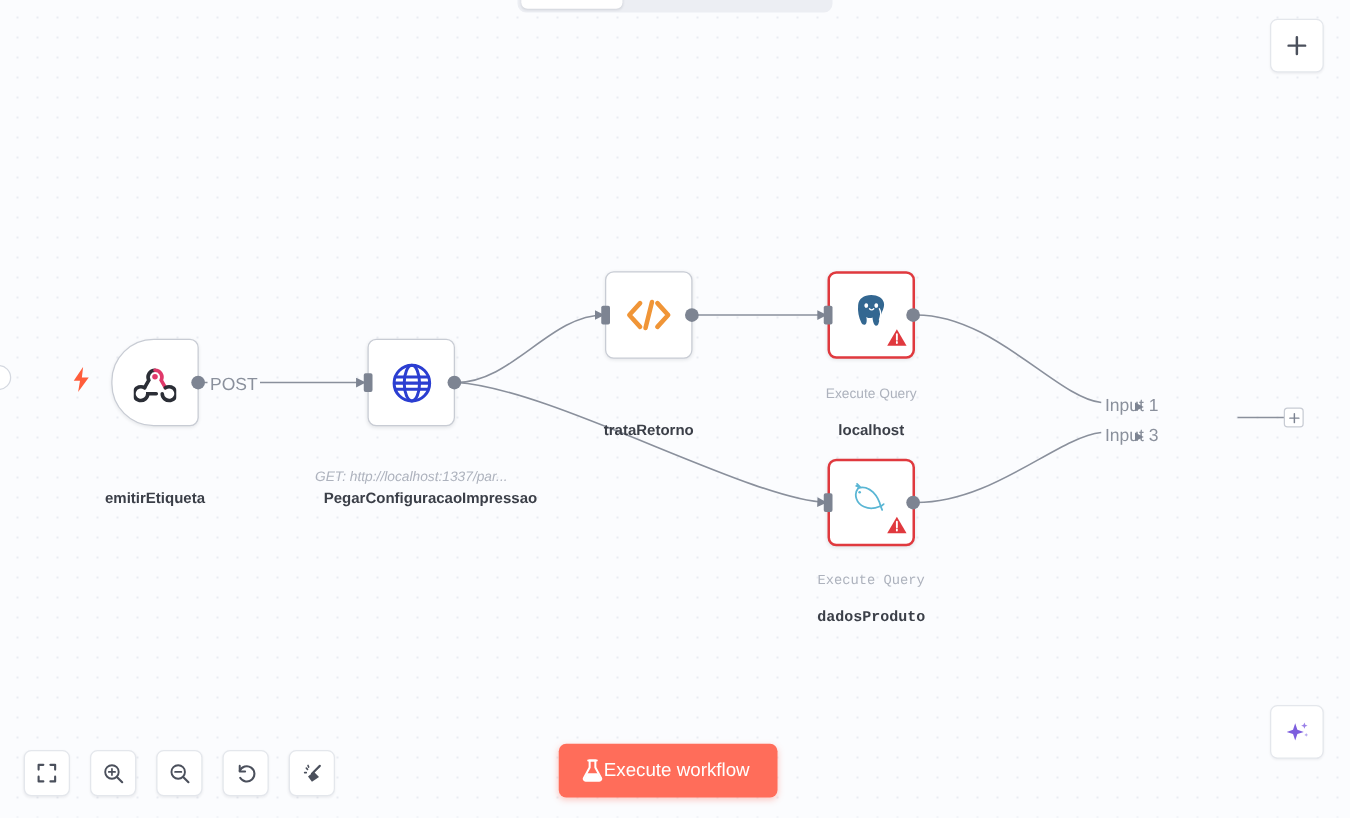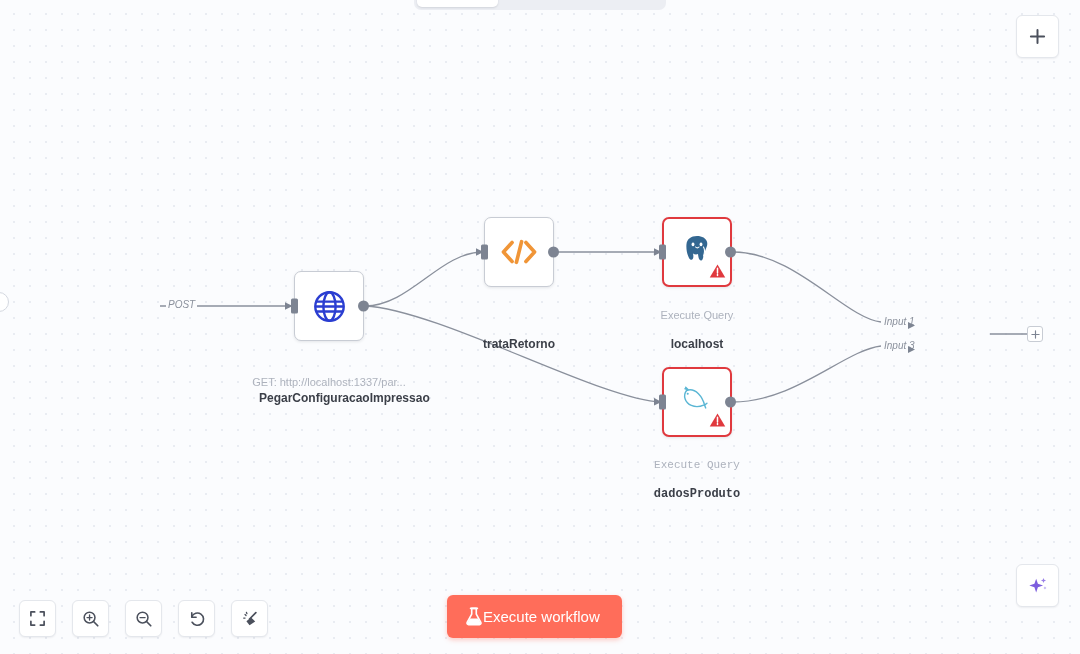--- a/index.html
+++ b/index.html
@@ -184,27 +184,26 @@
   .bolt {
     position: absolute;
     left: -31px;
     top: 50%;
     transform: translateY(-50%);
   }
 
   
   .conn-label {
     position: absolute;
-    font-size: 10px;
+    font-size: 14px;
     color: #8a909c;
     background: #fbfcfe;
     padding: 0 2px;
     white-space: nowrap;
     z-index: 12;
-    font-style: italic;
   }
 
   .plus-stub {
     position: absolute;
     width: 16px; height: 16px;
     border: 1px solid #c8ccd4;
     border-radius: 3px;
     background: #fff;
     display: flex;
     align-items: center;
@@ -264,33 +263,51 @@
     <path d="M0,10 L7,13.5 L0,17 z" fill="#7d8492"></path>
     <path d="M0,34 L7,37.5 L0,41 z" fill="#7d8492"></path>
   </svg>
 
   <div class="plus-stub" style="left:1027px; top:326px;">
     <svg width="9" height="9" viewBox="0 0 10 10">
       <path d="M5,1 V9 M1,5 H9" stroke="#7d8492" stroke-width="1.3" stroke-linecap="round"></path>
     </svg>
   </div>
 
+  <div class="node" style="left:89px; top:271px;">
+    <div class="bolt">
+      <svg width="14" height="20" viewBox="0 0 14 20">
+        <path d="M8.5,0 L1,11 L6,11 L4.5,20 L13,8.5 L7.5,8.5 Z" fill="#ff5d3b"></path>
+      </svg>
+    </div>
+    <div class="node-box trigger">
+      <svg width="34" height="34" viewBox="0 0 40 40">
+        <path d="M20,8.5 a6.5,6.5 0 0 0 -5.8,9.4 l-4.0,7.0" stroke="#2b2e36" stroke-width="3.4" fill="none" stroke-linecap="round"></path>
+        <path d="M20,8.5 a6.5,6.5 0 0 1 5.8,9.4 l4.0,7.0" stroke="#e0396a" stroke-width="3.4" fill="none" stroke-linecap="round"></path>
+        <path d="M10.2,25 a6.5,6.5 0 1 0 3.0,5.6 h8.0" stroke="#2b2e36" stroke-width="3.4" fill="none" stroke-linecap="round"></path>
+        <path d="M29.8,25 a6.5,6.5 0 1 1 -3.0,5.6" stroke="#2b2e36" stroke-width="3.4" fill="none" stroke-linecap="round"></path>
+        <circle cx="20" cy="14.5" r="2.6" fill="#e0396a"></circle>
+      </svg>
+      <div class="port out"></div>
+    </div>
+    <div class="node-label">emitirEtiqueta</div>
+  </div>
 
   <div class="node" style="left:294px; top:271px;">
     <div class="node-box">
       <div class="port-in" style="left:-4px; top:50%;"></div>
       <svg width="35" height="35" viewBox="0 0 32 32">
         <circle cx="16" cy="16" r="13" stroke="#2b3ed1" stroke-width="2.2" fill="none"></circle>
         <ellipse cx="16" cy="16" rx="5.6" ry="13" stroke="#2b3ed1" stroke-width="2.2" fill="none"></ellipse>
         <path d="M3.6,11.5 H28.4 M3.6,20.5 H28.4 M3,16 H29" stroke="#2b3ed1" stroke-width="2.2" fill="none"></path>
       </svg>
       <div class="port out"></div>
     </div>
     <div class="node-label">PegarConfiguracaoImpressao</div>
-    <div class="node-sub" style="top:105px;">GET: http://localhost:1337/par...</div>
+    <div class="node-sub" style="top:105px;font-style:italic;">GET: http://localhost:1337/par...</div>
   </div>
 
   <div class="node" style="left:484px; top:217px;">
     <div class="node-box">
       <div class="port-in" style="left:-4px; top:50%;"></div>
       <svg width="38" height="30" viewBox="0 0 44 32">
         <path d="M14,5 L4,16 L14,27" stroke="#f09537" stroke-width="4.2" fill="none" stroke-linecap="round" stroke-linejoin="round"></path>
         <path d="M30,5 L40,16 L30,27" stroke="#f09537" stroke-width="4.2" fill="none" stroke-linecap="round" stroke-linejoin="round"></path>
         <path d="M25,4 L19,28" stroke="#f09537" stroke-width="4.2" fill="none" stroke-linecap="round"></path>
       </svg>

